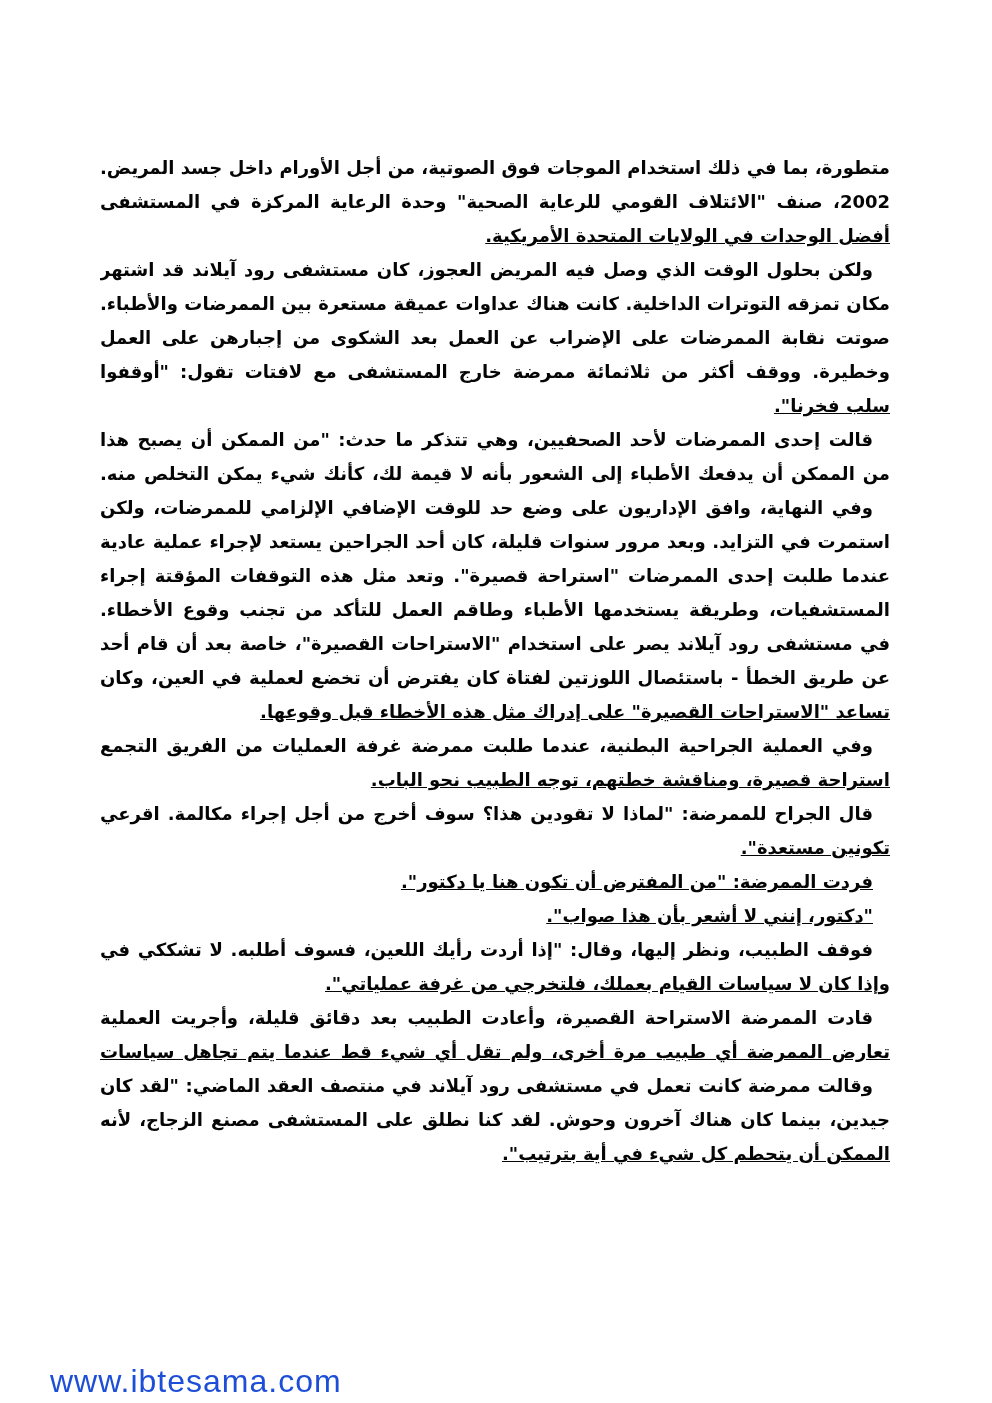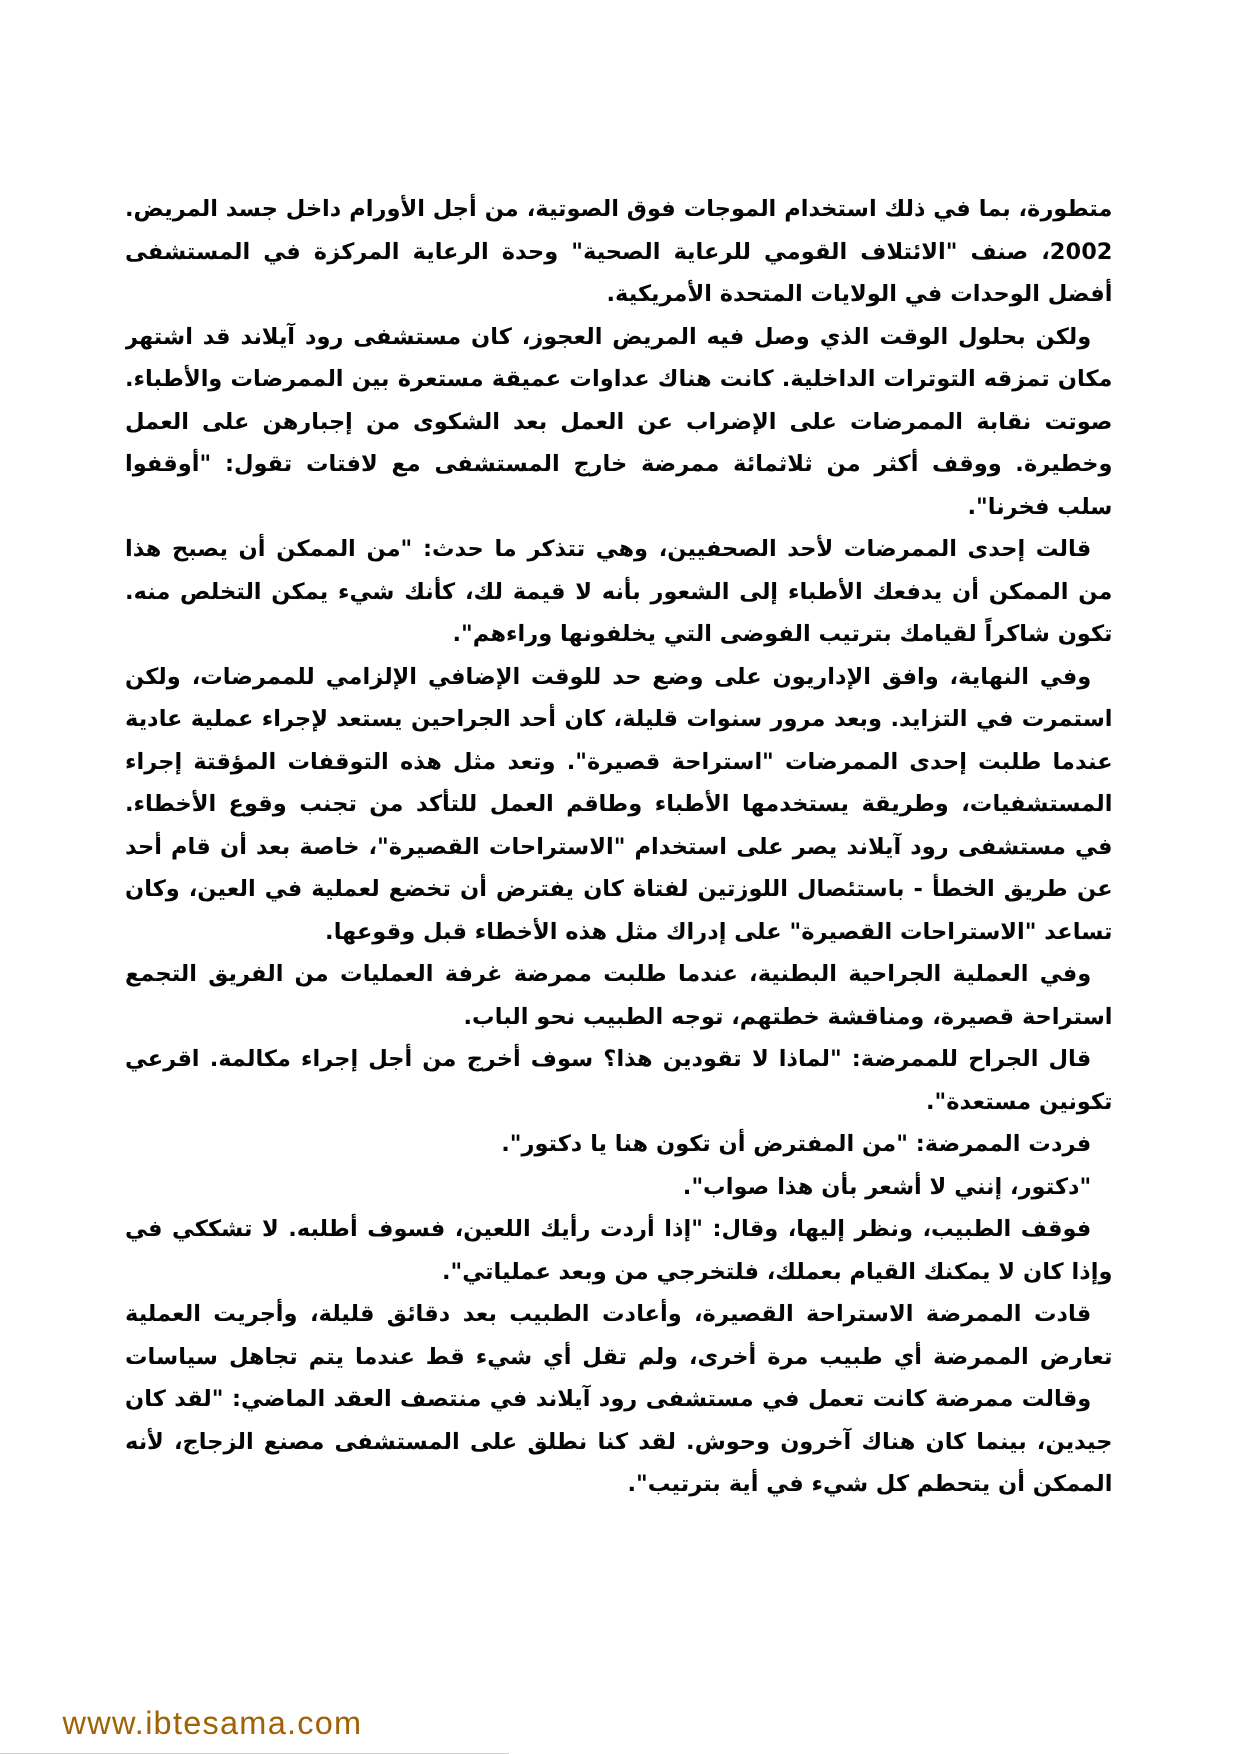--- a/index.html
+++ b/index.html
@@ -22,30 +22,30 @@
     color:#050505;
   }
   .line{
     height:34px;
     line-height:34px;
     overflow:hidden;
     text-align:justify;
     text-align-last:justify;
   }
   .line.indent{ padding-right:17px; }
-  .line.plast{ text-align-last:right; }
+  .line.plast{ text-align-last:right;text-decoration:underline; }
   .watermark{
     position:absolute;
     left:50px;
     top:1363px;
     font-family:"Liberation Sans","DejaVu Sans",sans-serif;
-    font-size:26px;
+    font-size:32px;
     font-weight:400;
     letter-spacing:1px;
-    color:#a16207;
+    color:#1d4ed8;
   }
 </style>
 </head>
 <body>
 
 <div class="page">
 
   <div class="text-block">
 
     <div>
@@ -58,21 +58,20 @@
       <div class="line indent">ولكن بحلول الوقت الذي وصل فيه المريض العجوز، كان مستشفى رود آيلاند قد اشتهر بشيء آخر:</div>
       <div class="line">مكان تمزقه التوترات الداخلية. كانت هناك عداوات عميقة مستعرة بين الممرضات والأطباء. ففي عام 2000،</div>
       <div class="line">صوتت نقابة الممرضات على الإضراب عن العمل بعد الشكوى من إجبارهن على العمل لساعات طويلة</div>
       <div class="line">وخطيرة. ووقف أكثر من ثلاثمائة ممرضة خارج المستشفى مع لافتات تقول: "أوقفوا العبودية" و "لا يمكنهم</div>
       <div class="line plast">سلب فخرنا".</div>
     </div>
 
     <div>
       <div class="line indent">قالت إحدى الممرضات لأحد الصحفيين، وهي تتذكر ما حدث: "من الممكن أن يصبح هذا المكان مريعاً.</div>
       <div class="line">من الممكن أن يدفعك الأطباء إلى الشعور بأنه لا قيمة لك، كأنك شيء يمكن التخلص منه. كأنه يجب عليك أن</div>
-      <div class="line plast">تكون شاكراً لقيامك بترتيب الفوضى التي يخلفونها وراءهم".</div>
     </div>
 
     <div>
       <div class="line indent">وفي النهاية، وافق الإداريون على وضع حد للوقت الإضافي الإلزامي للممرضات، ولكن حدة التوتر</div>
       <div class="line">استمرت في التزايد. وبعد مرور سنوات قليلة، كان أحد الجراحين يستعد لإجراء عملية عادية في البطن،</div>
       <div class="line">عندما طلبت إحدى الممرضات "استراحة قصيرة". وتعد مثل هذه التوقفات المؤقتة إجراء قياسياً في معظم</div>
       <div class="line">المستشفيات، وطريقة يستخدمها الأطباء وطاقم العمل للتأكد من تجنب وقوع الأخطاء. وكان طاقم التمريض</div>
       <div class="line">في مستشفى رود آيلاند يصر على استخدام "الاستراحات القصيرة"، خاصة بعد أن قام أحد الجراحين -</div>
       <div class="line">عن طريق الخطأ - باستئصال اللوزتين لفتاة كان يفترض أن تخضع لعملية في العين، وكان من المفترض أن</div>
       <div class="line plast">تساعد "الاستراحات القصيرة" على إدراك مثل هذه الأخطاء قبل وقوعها.</div>
@@ -92,21 +91,21 @@
       <div class="line indent plast">فردت الممرضة: "من المفترض أن تكون هنا يا دكتور".</div>
     </div>
 
 
     <div>
       <div class="line indent plast">"دكتور، إنني لا أشعر بأن هذا صواب".</div>
     </div>
 
     <div>
       <div class="line indent">فوقف الطبيب، ونظر إليها، وقال: "إذا أردت رأيك اللعين، فسوف أطلبه. لا تشككي في سلطاتي الأخرى،</div>
-      <div class="line plast">وإذا كان لا يمكنك القيام بعملك، فلتخرجي من وبعد عملياتي".</div>
+      <div class="line plast">وإذا كان لا سياسات القيام بعملك، فلتخرجي من غرفة عملياتي".</div>
     </div>
 
     <div>
       <div class="line indent">قادت الممرضة الاستراحة القصيرة، وأعادت الطبيب بعد دقائق قليلة، وأجريت العملية دون تعقيدات، ولم</div>
       <div class="line plast">تعارض الممرضة أي طبيب مرة أخرى، ولم تقل أي شيء قط عندما يتم تجاهل سياسات السلامة الأخرى.</div>
     </div>
 
     <div>
       <div class="line indent">وقالت ممرضة كانت تعمل في مستشفى رود آيلاند في منتصف العقد الماضي: "لقد كان بعض الأطباء</div>
       <div class="line">جيدين، بينما كان هناك آخرون وحوش. لقد كنا نطلق على المستشفى مصنع الزجاج، لأنه كان يبدو أنه من</div>

